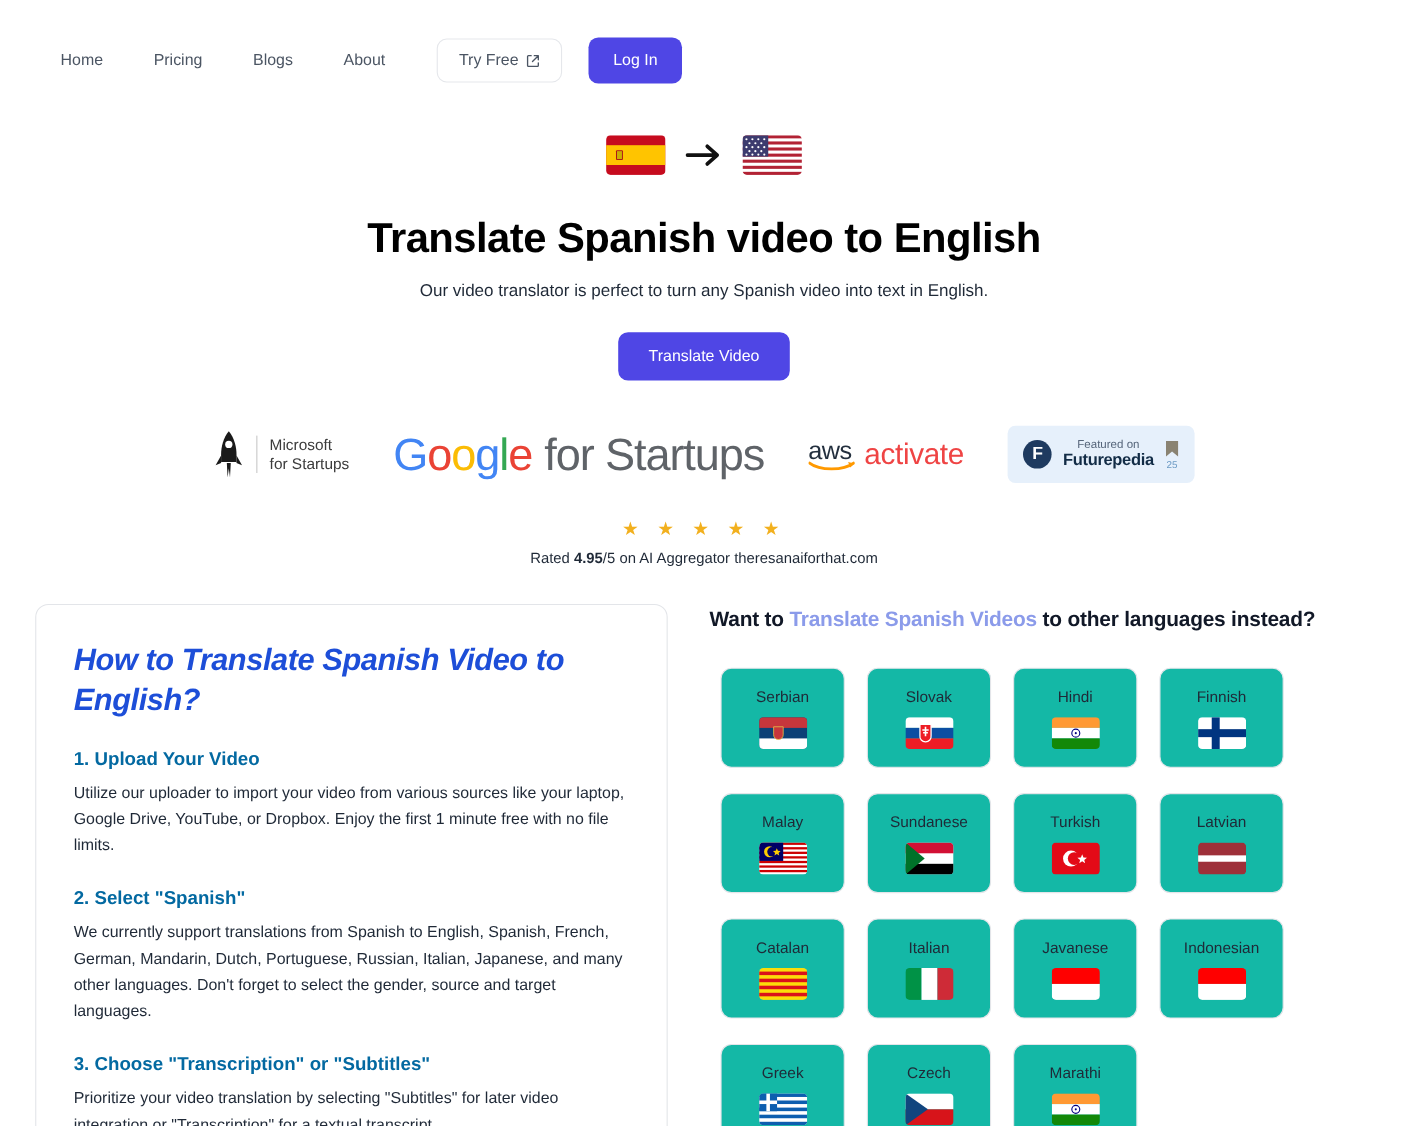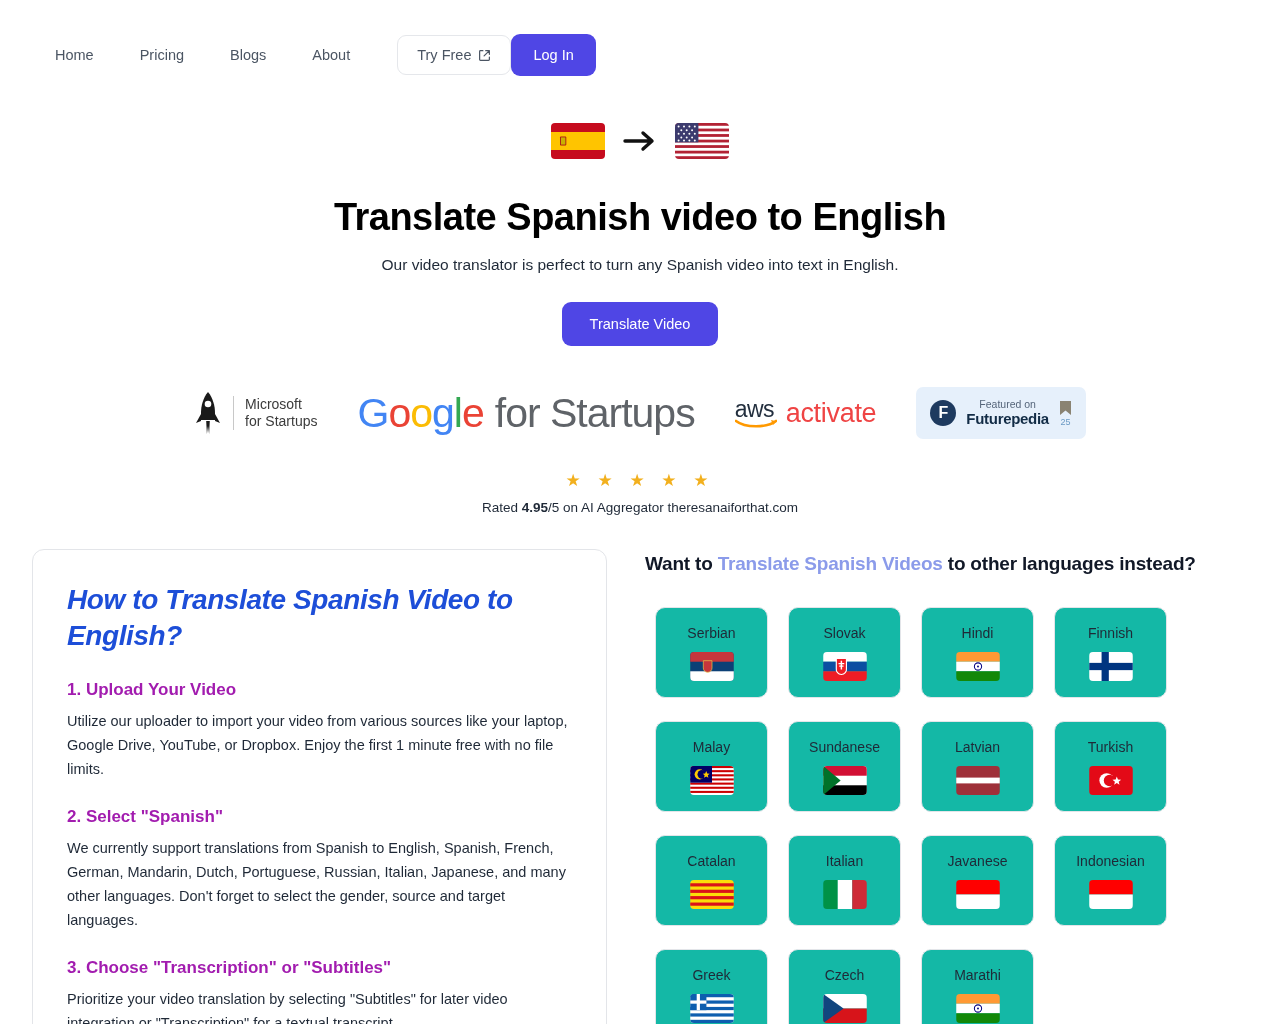--- a/index.html
+++ b/index.html
@@ -47,21 +47,21 @@
     font-size: 14.5px;
     color: #4b5563;
     background: #fff;
     border: 1px solid #e5e7eb;
     border-radius: 9px;
     padding: 11px 19px;
     cursor: pointer;
     font-family: inherit;
   }
   .btn-login {
-    margin-left: 0;
+    margin-left: 24px;
     font-size: 14.5px;
     color: #fff;
     background: #4f46e5;
     border: none;
     border-radius: 9px;
     padding: 13px 22px;
     cursor: pointer;
     font-family: inherit;
   }
 
@@ -155,21 +155,21 @@
     padding: 32px 34px 24px 34px;
     background: #fff;
     height: 500px;
     overflow: hidden;
   }
   .howto-title {
     font-size: 28px; font-weight: bold; line-height: 1.28;
     letter-spacing: -0.4px; color: #1d4ed8; font-style: italic;
   }
   .step-title {
-    font-size: 17px; font-weight: bold; color: #a21caf;
+    font-size: 17px; font-weight: bold; color: #0369a1;
     margin-top: 26px;
   }
   .step-body {
     font-size: 14.5px; color: #1f2937; line-height: 1.66;
     margin-top: 9px;
   }
 
   .langs-col { flex: 1; padding-top: 4px; }
   .langs-heading { font-size: 19px; color: #111827; letter-spacing: -0.2px; }
   .langs-heading .hl { color: #8b9bea; }
@@ -409,33 +409,33 @@
         <div class="lang-card">
           <span class="lang-name">Sundanese</span>
           <svg class="flag-sm" viewBox="0 0 60 40">
             <rect width="60" height="40" fill="#fff"></rect>
             <rect width="60" height="13.4" fill="#d21034"></rect>
             <rect y="26.6" width="60" height="13.4" fill="#000"></rect>
             <path d="M0 0 L24 20 L0 40 Z" fill="#007229"></path>
           </svg>
         </div>
         <div class="lang-card">
-          <span class="lang-name">Latvian</span>
-          <svg class="flag-sm" viewBox="0 0 60 40">
-            <rect width="60" height="40" fill="#9e3039"></rect>
-            <rect y="16" width="60" height="8" fill="#fff"></rect>
-          </svg>
-        </div>
-        <div class="lang-card">
           <span class="lang-name">Turkish</span>
           <svg class="flag-sm" viewBox="0 0 60 40">
             <rect width="60" height="40" fill="#e30a17"></rect>
             <circle cx="24" cy="20" r="10" fill="#fff"></circle>
             <circle cx="28" cy="20" r="8" fill="#e30a17"></circle>
             <path d="M38 14.5 l1.6 4.2 l4.4 .2 l-3.4 2.8 l1.1 4.3 l-3.7 -2.5 l-3.7 2.5 l1.1 -4.3 l-3.4 -2.8 l4.4 -.2 Z" fill="#fff"></path>
+          </svg>
+        </div>
+        <div class="lang-card">
+          <span class="lang-name">Latvian</span>
+          <svg class="flag-sm" viewBox="0 0 60 40">
+            <rect width="60" height="40" fill="#9e3039"></rect>
+            <rect y="16" width="60" height="8" fill="#fff"></rect>
           </svg>
         </div>
         <div class="lang-card">
           <span class="lang-name">Catalan</span>
           <svg class="flag-sm" viewBox="0 0 60 40">
             <rect width="60" height="40" fill="#fcdd09"></rect>
             <g fill="#da121a">
               <rect y="4.5" width="60" height="4.4"></rect>
               <rect y="13.4" width="60" height="4.4"></rect>
               <rect y="22.2" width="60" height="4.4"></rect>

